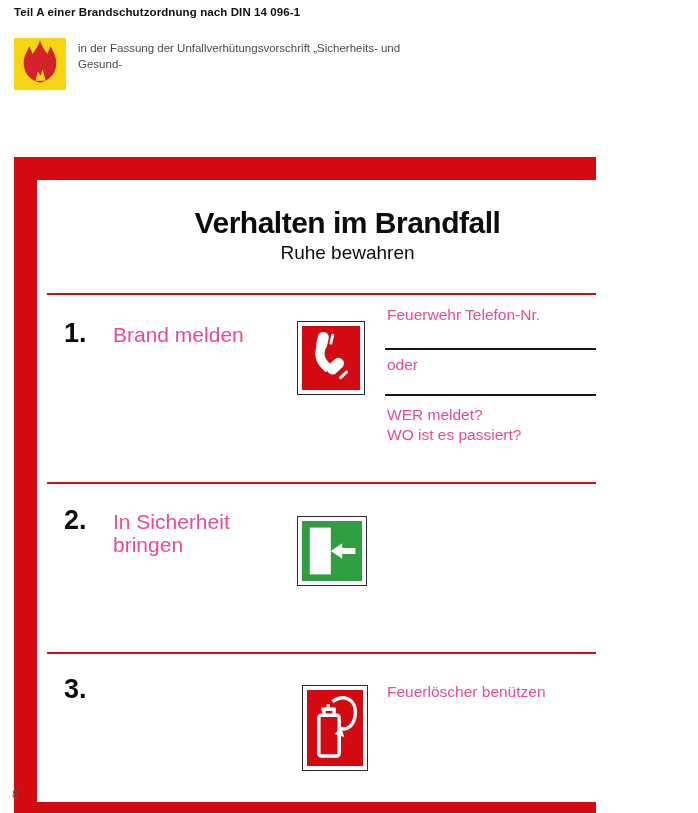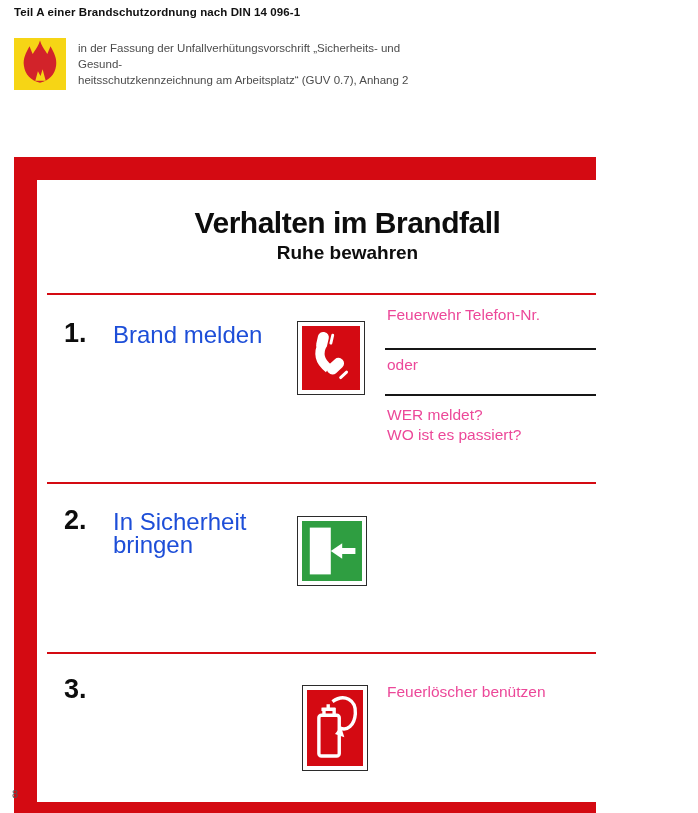--- a/index.html
+++ b/index.html
@@ -18,27 +18,27 @@
 
   .flame-box{position:absolute;left:14px;top:38px;width:52px;height:52px;background:var(--flame-yellow);}
   .flame-box svg{position:absolute;inset:0;width:100%;height:100%;}
 
   .intro-text{position:absolute;left:78px;top:40px;width:360px;font-size:11.5px;line-height:16px;color:#4c4c4c;}
 
   .poster{position:absolute;left:14px;top:113px;width:667px;height:668px;background:var(--signal-red);margin-top:44px;}
   .poster-inner{position:absolute;inset:23px;background:#ffffff;}
 
   .poster-title{position:absolute;top:26px;left:0;width:100%;text-align:center;font-size:30px;font-weight:bold;color:#0d0d0d;letter-spacing:-0.5px;}
-  .poster-subtitle{position:absolute;top:62px;left:0;width:100%;text-align:center;font-size:19px;font-weight:bold;color:#0d0d0d;}
+  .poster-subtitle{position:absolute;top:62px;left:0;width:100%;text-align:center;font-size:19px;font-weight:normal;color:#0d0d0d;}
 
   .divider{position:absolute;left:10px;right:10px;height:2px;background:var(--signal-red);}
   .divider.d1{top:113px;} .divider.d2{top:302px;} .divider.d3{top:472px;}
 
   .step-number{position:absolute;left:27px;font-size:27px;font-weight:bold;color:#0d0d0d;}
-  .step-label{position:absolute;left:76px;font-size:24px;color:#1d4ed8;line-height:23px;}
+  .step-label{position:absolute;left:76px;font-size:21px;color:#ec4899;line-height:23px;}
   .n1{top:138px;} .l1{top:143px;}
   .n2{top:325px;} .l2{top:330px;width:160px;}
   .n3{top:494px;} .l3{top:499px;width:170px;}
 
   .sign{position:absolute;background:#fff;border:1px solid #2b2b2b;}
   .sign .field{position:absolute;inset:4px;}
   .sign svg{position:absolute;inset:0;width:100%;height:100%;}
   .sign-phone{left:260px;top:141px;width:68px;height:74px;}
   .sign-phone .field{background:var(--signal-red);}
   .sign-exit{left:260px;top:336px;width:70px;height:70px;}
@@ -66,21 +66,20 @@
 
   <div class="flame-box">
     <svg viewBox="0 0 100 100">
       <path fill="#d2232a" d="M50 5 C47 15 43 20 39 26 L36 31 C34 26 32 22 30 16 C23 28 17 40 19 53 C21 70 33 83 50 86 C67 83 79 70 81 53 C83 40 77 28 70 16 C68 22 66 26 64 31 L61 26 C57 20 53 15 50 5 Z"></path>
       <path fill="#f6d515" d="M41 82 L46 64 L51 73 L55 60 L61 82 Z"></path>
     </svg>
   </div>
 
   <div class="intro-text">
     <div>in der Fassung der Unfallverhütungsvorschrift „Sicherheits- und Gesund-</div>
-    <div>heitsschutzkennzeichnung am Arbeitsplatz“ (GUV 0.7), Anhang 2</div>
   </div>
 
   <div class="poster">
     <div class="poster-inner">
 
       <div class="poster-title">Verhalten im Brandfall</div>
       <div class="poster-subtitle">Ruhe bewahren</div>
 
       <div class="divider d1"></div>
 

